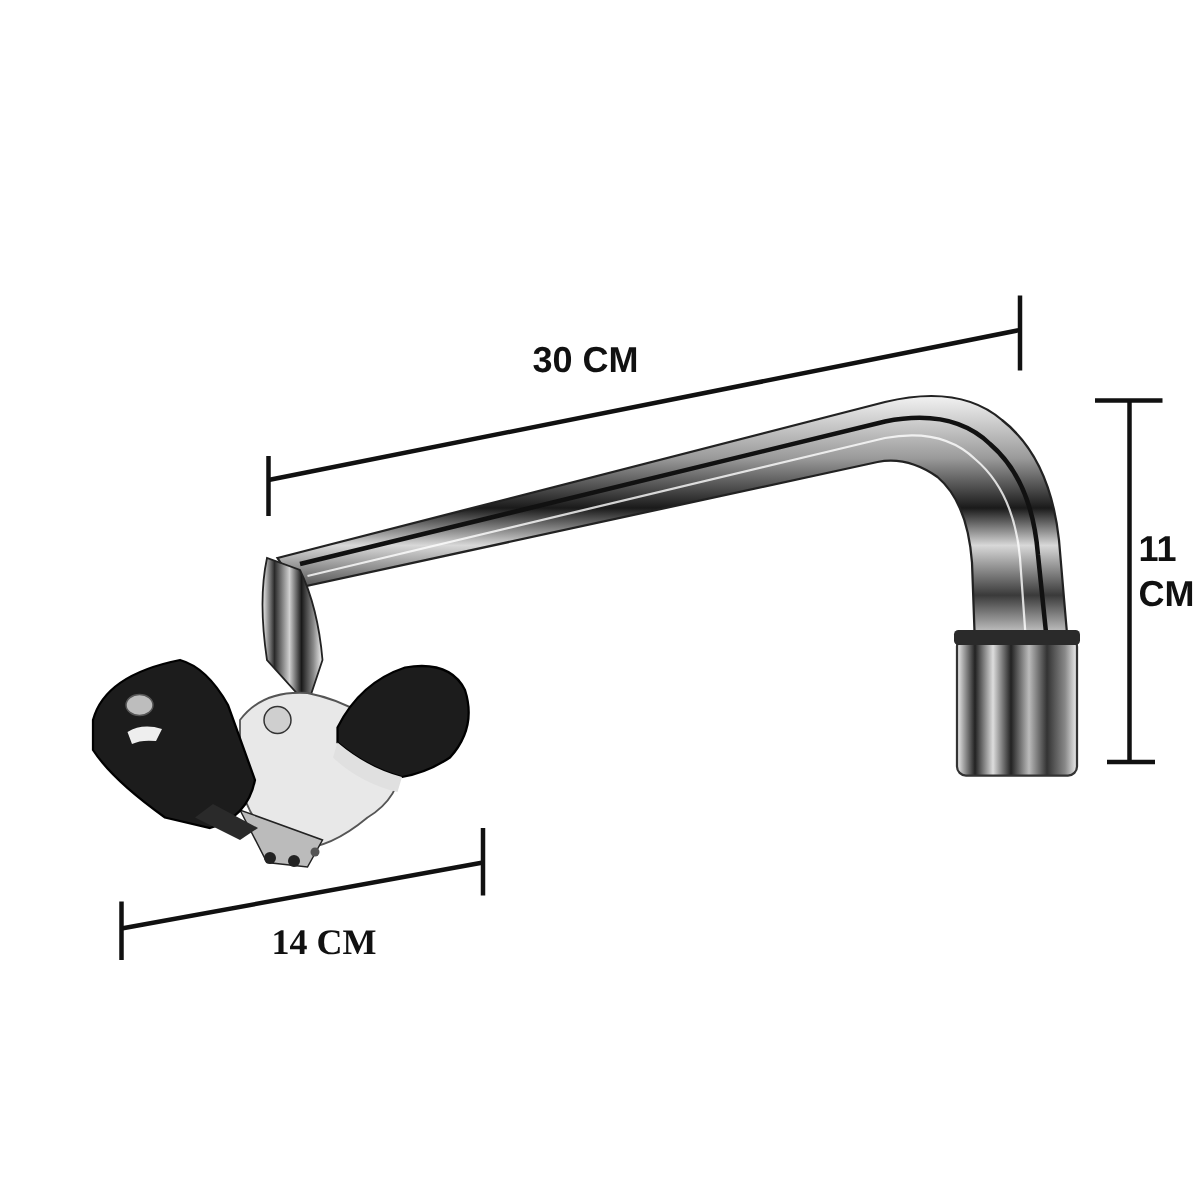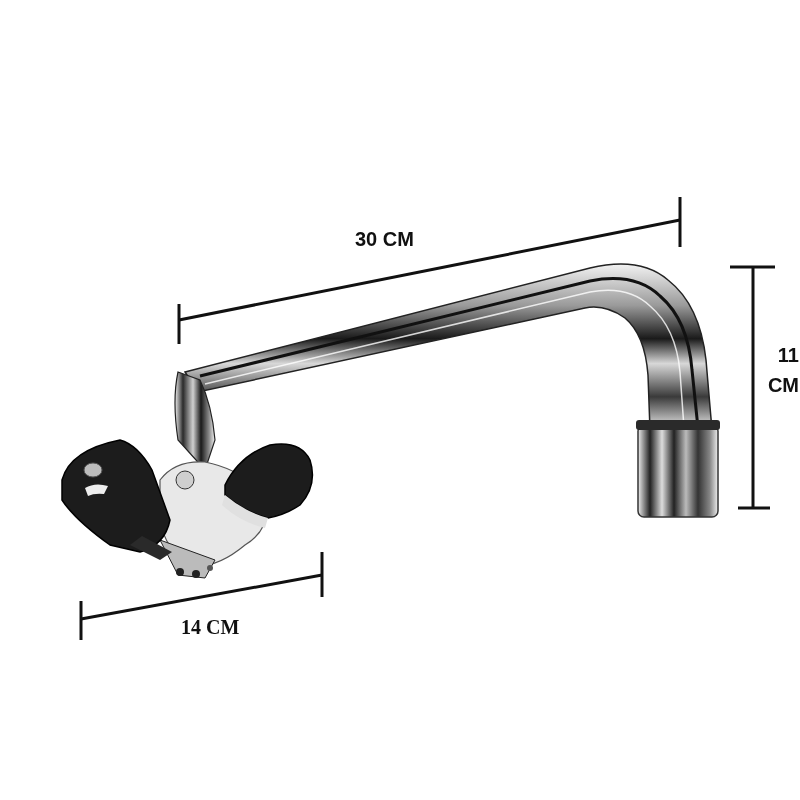--- a/index.html
+++ b/index.html
@@ -20,28 +20,28 @@
       position: absolute;
       left: 0;
       top: 0;
       width: 800px;
       height: 800px;
     }
     .dim-label {
       position: absolute;
       font-family: "Liberation Sans", sans-serif;
       font-weight: bold;
-      font-size: 20px;
+      font-size: 24px;
       color: #111111;
       line-height: 1;
       white-space: nowrap;
     }
     .label-length { left: 355px; top: 229px; }
     .label-base   { left: 181px; top: 617px; font-family: Liberation Serif, serif; }
-    .label-height { left: 759px; top: 340px; width: 40px; line-height: 30px; text-align: right; }
+    .label-height { left: 759px; top: 352px; width: 40px; line-height: 30px; }
     .label-height span { display: block; }
   </style>
 </head>
 <body>
 
 <div class="canvas">
 
   <svg class="art" viewBox="0 0 800 800">
     <defs>
       <linearGradient id="chromeV" x1="0" y1="0" x2="0" y2="1">

